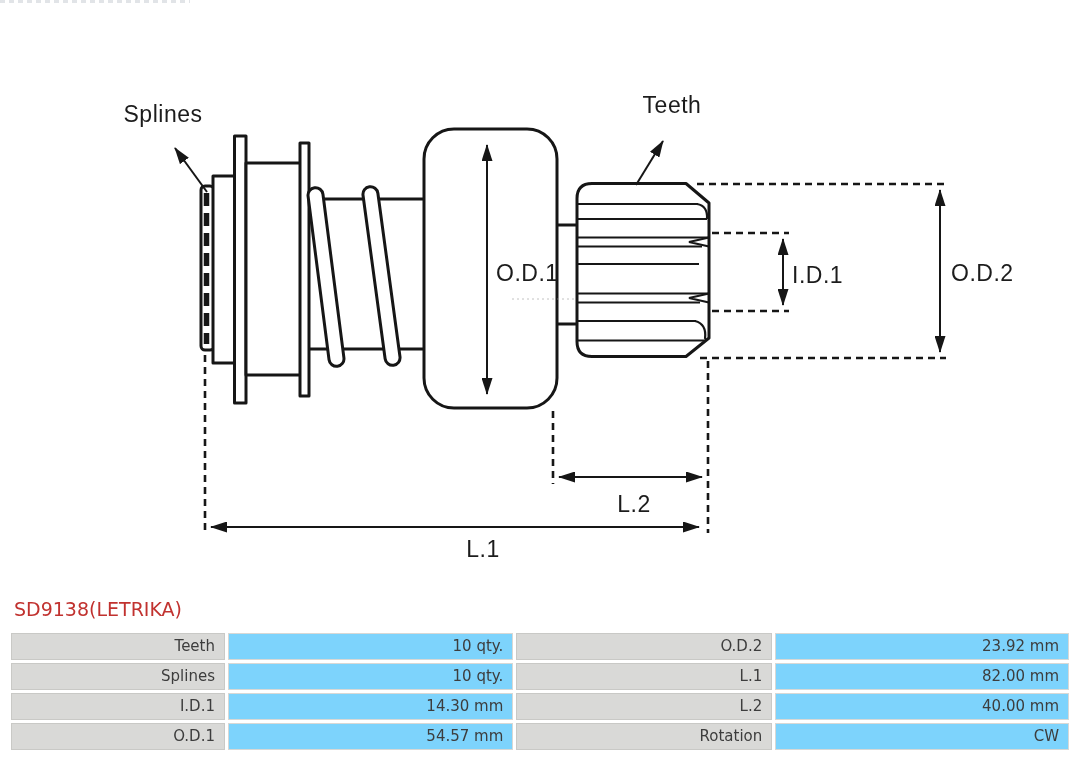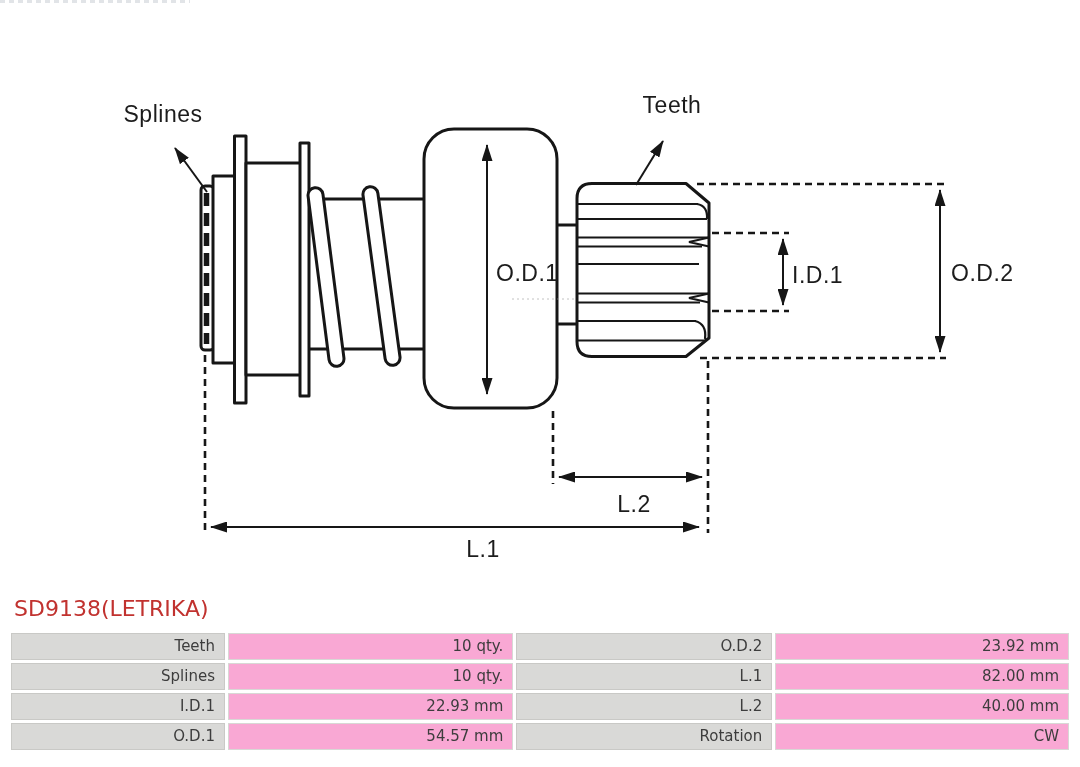--- a/index.html
+++ b/index.html
@@ -16,32 +16,32 @@
   svg.drawing .outline{fill:#ffffff;stroke:#161616;stroke-width:3;stroke-linejoin:round;}
   svg.drawing .thin{fill:none;stroke:#161616;stroke-width:2.2;}
   svg.drawing .dim{stroke:#161616;stroke-width:2;fill:none;}
   svg.drawing .dash{stroke:#161616;stroke-width:2.6;fill:none;stroke-dasharray:7 5;}
   svg.drawing text{
     fill:#1c1c1c;font-size:23px;letter-spacing:.5px;
     font-family:"Liberation Sans","DejaVu Sans",sans-serif;
   }
   .part-number{
     margin:6px 0 10px 14px;line-height:22px;
-    font-size:22px;color:#c1322f;
+    font-size:19px;color:#c1322f;
   }
   table.spec{
     border-collapse:separate;border-spacing:3px;
     width:1064px;margin:0 8px;table-layout:fixed;
   }
   table.spec td{
     height:25px;line-height:25px;padding:0 9px;
     text-align:right;font-size:15px;color:#3d3d3d;white-space:nowrap;
   }
   td.lbl{background:#d9d9d7;border:1px solid #c9c9c6;}
-  td.val{background:#f9a8d4;border:1px solid #d8d8d5;}
+  td.val{background:#7dd3fc;border:1px solid #d8d8d5;}
   col.c1{width:20.4%;} col.c2{width:27.2%;} col.c3{width:24.4%;} col.c4{width:28%;}
 </style>
 </head>
 <body>
 
 <div class="top-artifact"></div>
 
 <svg class="drawing" width="1080" height="592" viewBox="0 0 1080 592">
   <defs>
     <marker id="arr" markerUnits="userSpaceOnUse" markerWidth="17" markerHeight="11" refX="16" refY="5.5" orient="auto-start-reverse">
@@ -146,21 +146,21 @@
       <td class="val">23.92 mm</td>
     </tr>
     <tr>
       <td class="lbl">Splines</td>
       <td class="val">10 qty.</td>
       <td class="lbl">L.1</td>
       <td class="val">82.00 mm</td>
     </tr>
     <tr>
       <td class="lbl">I.D.1</td>
-      <td class="val">22.93 mm</td>
+      <td class="val">14.30 mm</td>
       <td class="lbl">L.2</td>
       <td class="val">40.00 mm</td>
     </tr>
     <tr>
       <td class="lbl">O.D.1</td>
       <td class="val">54.57 mm</td>
       <td class="lbl">Rotation</td>
       <td class="val">CW</td>
     </tr>
   </tbody>

